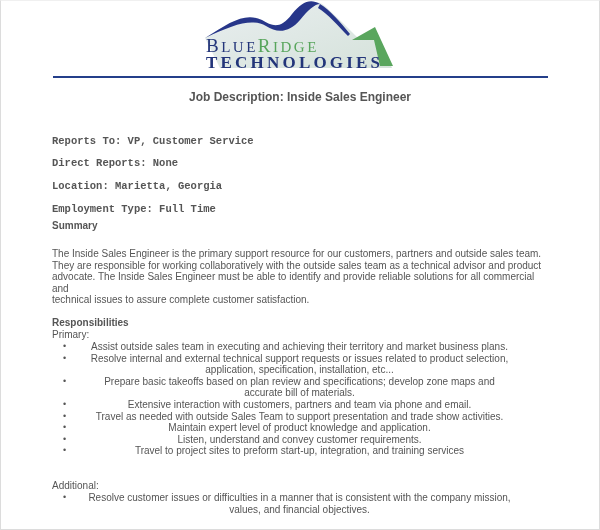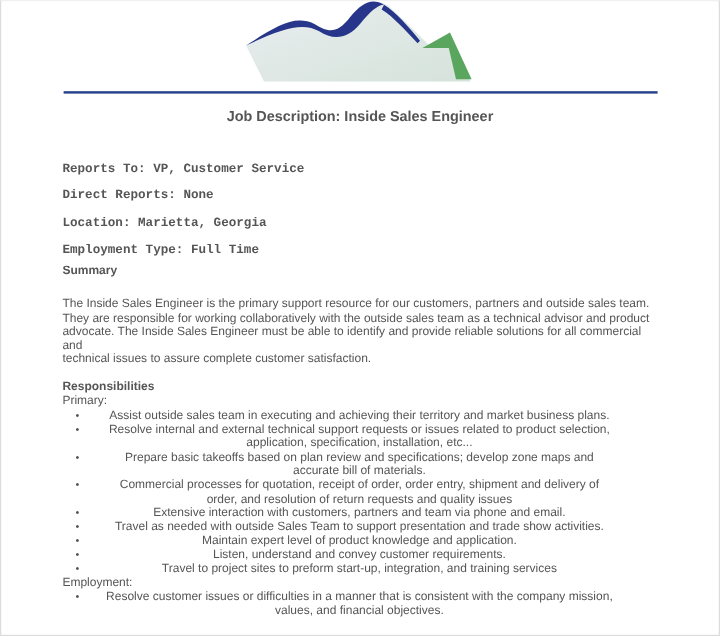--- a/index.html
+++ b/index.html
@@ -70,20 +70,24 @@
       <linearGradient id="mg" x1="0" y1="0" x2="1" y2="1">
         <stop offset="0" stop-color="#e9eef0"></stop>
         <stop offset="1" stop-color="#d5e2da"></stop>
       </linearGradient>
     </defs>
     <path d="M5,38 C30,22 45,12 62,20 C75,28 85,28 100,10 C110,0 118,0 125,6 C138,18 150,30 160,40 L175,28 L192,68 L20,68 Z" fill="url(#mg)"></path>
     <path d="M5,38 C30,22 45,12 62,20 C72,26 80,30 92,14 C102,2 110,-2 120,4 C115,4 108,10 100,20 C90,32 78,34 66,26 C52,18 34,24 5,38 Z" fill="#27368a"></path>
     <path d="M120,4 C130,10 140,22 150,34 L148,36 C138,26 128,14 118,8 Z" fill="#27368a"></path>
     <path d="M152,40 L175,27 L193,66 L180,66 L174,40 Z" fill="#5aa65e"></path>
   </svg>
+  <div class="logo-text">
+    <div class="logo-line1"><span class="big">B</span><span>LUE</span><span class="big green">R</span><span class="green">IDGE</span></div>
+    <div class="logo-line2">TECHNOLOGIES</div>
+  </div>
 </div>
 
 <div class="rule"></div>
 
 <div class="title">Job Description: Inside Sales Engineer</div>
 
 <div class="meta" style="top:135px">Reports To: VP, Customer Service</div>
 <div class="meta" style="top:157px">Direct Reports: None</div>
 <div class="meta" style="top:180px">Location: Marietta, Georgia</div>
 <div class="meta" style="top:203px">Employment Type: Full Time</div>
@@ -95,23 +99,22 @@
   <div>advocate. The Inside Sales Engineer must be able to identify and provide reliable solutions for all commercial and</div>
   <div>technical issues to assure complete customer satisfaction.</div>
 </div>
 
 <div class="section-head" style="top:317px">Responsibilities</div>
 <div class="sub" style="top:329px">Primary:</div>
 <ul class="bullets" style="top:341px">
   <li>Assist outside sales team in executing and achieving their territory and market business plans.</li>
   <li>Resolve internal and external technical support requests or issues related to product selection, application, specification, installation, etc...</li>
   <li>Prepare basic takeoffs based on plan review and specifications; develop zone maps and accurate bill of materials.</li>
-  <li>Commercial processes for quotation, receipt of order, order entry, shipment and delivery of order, and resolution of return requests and quality issues</li>
   <li>Extensive interaction with customers, partners and team via phone and email.</li>
   <li>Travel as needed with outside Sales Team to support presentation and trade show activities.</li>
   <li>Maintain expert level of product knowledge and application.</li>
   <li>Listen, understand and convey customer requirements.</li>
   <li>Travel to project sites to preform start-up, integration, and training services</li>
 </ul>
-<div class="sub" style="top:480px">Employment:</div>
+<div class="sub" style="top:480px">Additional:</div>
 <ul class="bullets" style="top:492px">
   <li>Resolve customer issues or difficulties in a manner that is consistent with the company mission, values, and financial objectives.</li>
 </ul>
 
 </body></html>

